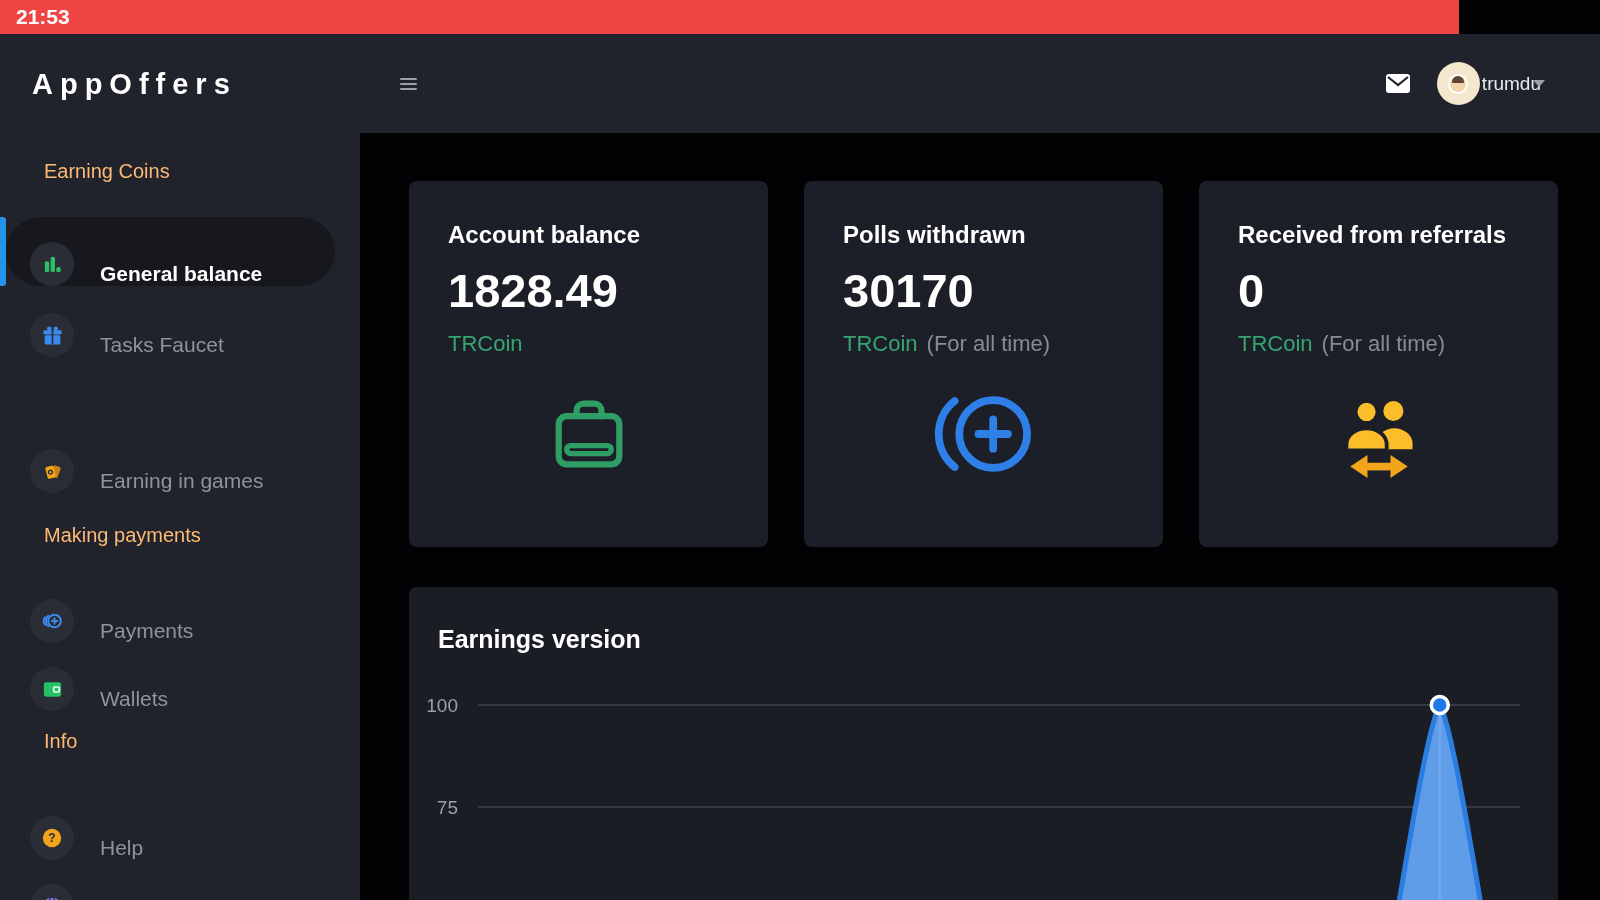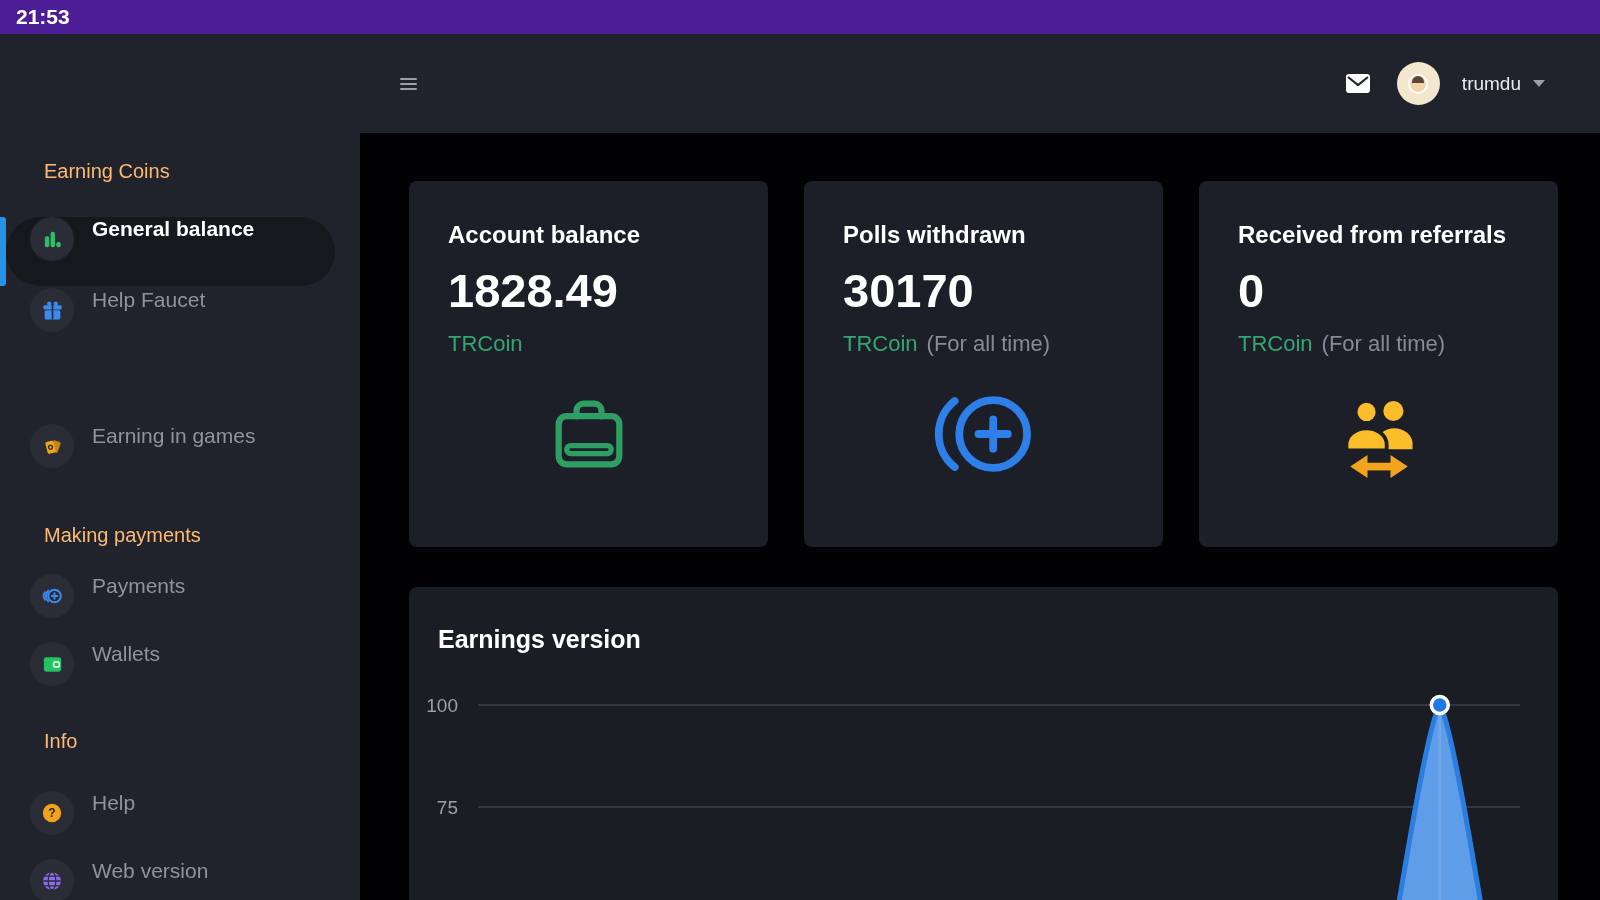--- a/index.html
+++ b/index.html
@@ -1,47 +1,47 @@
 <!DOCTYPE html>
 <html><head>
 <meta charset="utf-8">
 <style>
   * { margin:0; padding:0; box-sizing:border-box; }
   html,body { width:1600px; height:900px; overflow:hidden; background:#020204;
     font-family:"Liberation Sans","DejaVu Sans",sans-serif; }
 
   
-  .status-bar { position:absolute; left:0; top:0; width:1600px; height:34px; background:#4c1d95; z-index:30; }
+  .status-bar { position:absolute; left:0; top:0; width:1459px; height:34px; background:#ef4444; z-index:30; }
   .status-time { position:absolute; left:16px; top:5px; color:#fff; font-size:21px; font-weight:700; }
 
   
   .header { position:absolute; left:0; top:34px; width:1600px; height:99px; background:#20232b; z-index:20; }
   .logo { position:absolute; left:32px; top:50%; transform:translateY(-50%); color:#fff;
           font-size:29px; font-weight:800; letter-spacing:7px; }
   .hamburger { position:absolute; left:400px; top:50%; transform:translateY(-50%); cursor:pointer; display:block; }
   .hamburger i { display:block; width:17px; height:2px; background:#9aa0ab; border-radius:1px; margin:3px 0; }
   .header-right { position:absolute; right:55px; top:0; height:100%; display:flex; align-items:center; gap:26px; }
   .mail-btn { display:flex; align-items:center; cursor:pointer; }
   .avatar { position:relative; width:43px; height:43px; border-radius:50%; background:#f3e7cd; overflow:hidden; cursor:pointer; flex:none; }
   .avatar-pie { position:absolute; left:5px; top:2px; width:38px; height:40px; border-radius:50%;
     background:conic-gradient(from -120deg,#ee8d24 0deg 150deg,#c local 0,#c969cf 150deg 235deg,#c6a166 235deg 360deg); }
   .avatar-face { position:absolute; left:50%; top:50%; width:20px; height:20px; transform:translate(-50%,-50%);
     border-radius:50%; background:#f3d4ad; border:2px solid #fff; }
   .avatar-face::before { content:''; position:absolute; top:0; left:2px; right:2px; height:7px;
     border-radius:8px 8px 0 0; background:#5d4636; }
   .user-name { color:#e8eaee; font-size:19px; font-weight:500; }
   .chev { width:0; height:0; border-left:6px solid transparent; border-right:6px solid transparent;
           border-top:7px solid #9aa0ab; margin-left:-10px; }
-  .user-menu { display:flex; align-items:center; gap:22px; cursor:pointer; }
+  .user-menu { display:flex; align-items:center; gap:2px; cursor:pointer; }
 
   
   .sidebar { position:absolute; left:0; top:133px; width:360px; bottom:0; background:#20232b; z-index:10; }
   .section-label { position:absolute; left:44px; color:#fdba74; font-size:20px; font-weight:400; }
-  .nav-item { position:absolute; left:0; width:360px; height:69px; display:flex; align-items:flex-start;
-              padding-left:30px; gap:18px; cursor:pointer; }
+  .nav-item { position:absolute; left:0; width:360px; height:69px; display:flex; align-items:flex-end;
+              padding-left:30px; gap:26px; cursor:pointer; }
   .active-pill { position:absolute; left:6px; right:25px; top:0; bottom:0; background:#16181e; border-radius:35px; }
   .accent-bar { position:absolute; left:0; top:0; bottom:0; width:6px; background:#2494ea; border-radius:0 3px 3px 0; }
   .icon-circle { position:relative; width:44px; height:44px; border-radius:50%; background:#2a2d36;
                  display:flex; align-items:center; justify-content:center; flex:none; }
   .nav-label { position:relative; color:#8f93a0; font-size:21px; }
   .nav-item.active .nav-label { color:#fff; font-weight:600; }
 
   
   .main { position:absolute; left:360px; top:133px; right:0; bottom:0; background:#020204; }
   .card { position:absolute; top:48px; width:359px; height:366px; background:#1c1f27; border-radius:8px; }
@@ -59,20 +59,21 @@
   svg text { font-family:"Liberation Sans","DejaVu Sans",sans-serif; }
 </style>
 </head>
 <body>
 
 <div class="status-bar">
   <span class="status-time">21:53</span>
 </div>
 
 <header class="header">
+  <div class="logo">AppOffers</div>
   <span class="hamburger">
       <i></i>
       <i></i>
       <i></i>
     </span>
   <div class="header-right">
     <span class="mail-btn">
       <svg width="26" height="21" viewBox="0 0 26 21">
         <rect x="1" y="1" width="24" height="19" rx="3" fill="#ffffff"></rect>
         <path d="M3 4 L13 12 L23 4" stroke="#20232b" stroke-width="2.2" fill="none"></path>
@@ -108,21 +109,21 @@
   <div class="nav-item" style="top:155px">
     <span class="icon-circle">
       <svg width="23" height="23" viewBox="0 0 24 24">
         <circle cx="8.6" cy="4.8" r="2.3" fill="#3c8af0"></circle>
           <circle cx="15.4" cy="4.8" r="2.3" fill="#3c8af0"></circle>
         <rect x="2.5" y="6.5" width="19" height="4.4" rx="1.2" fill="#3c8af0"></rect>
         <rect x="3.8" y="11.8" width="16.4" height="9.5" rx="1.6" fill="#3c8af0"></rect>
         <rect x="11.1" y="6.5" width="1.8" height="14.8" fill="#2a2d36"></rect>
       </svg>
     </span>
-    <span class="nav-label">Help Faucet</span>
+    <span class="nav-label">Tasks Faucet</span>
   </div>
 
 
   <div class="nav-item" style="top:291px">
     <span class="icon-circle">
       <svg width="23" height="23" viewBox="0 0 24 24">
         <g transform="rotate(20 12 12)">
             <rect x="11" y="5" width="8" height="12" rx="1.6" fill="#c8860f"></rect>
           </g>
         <g transform="rotate(-14 12 12)">

